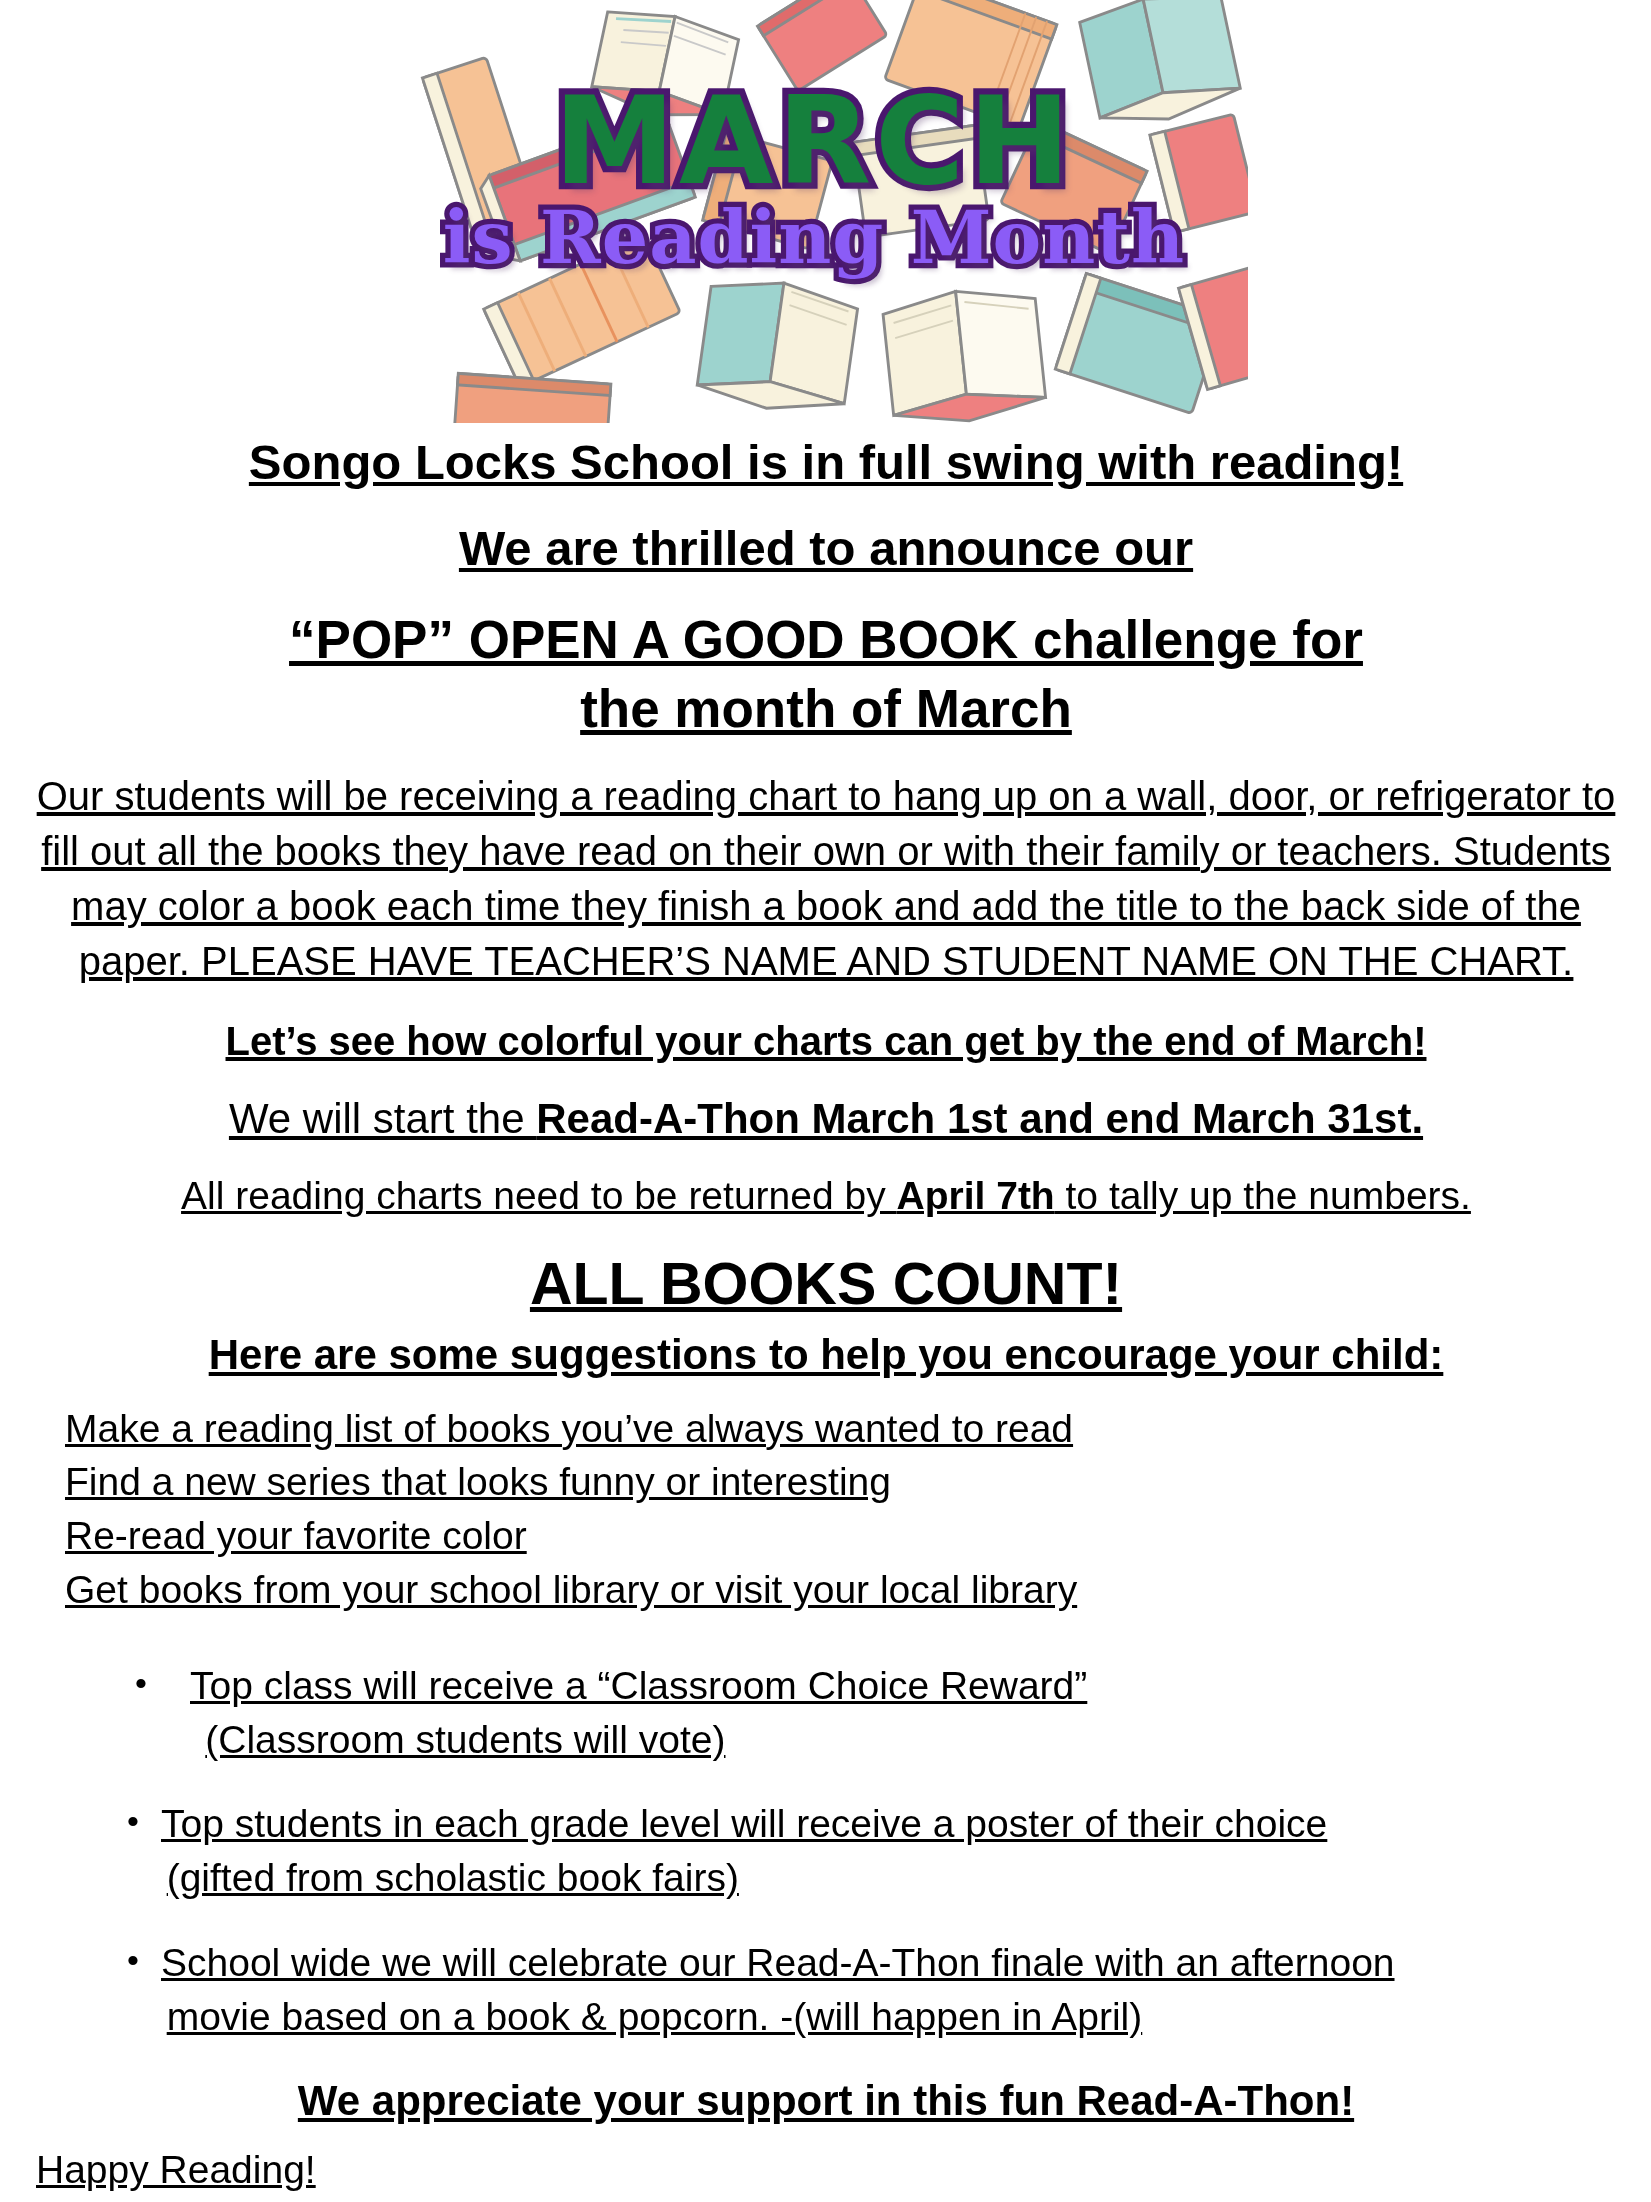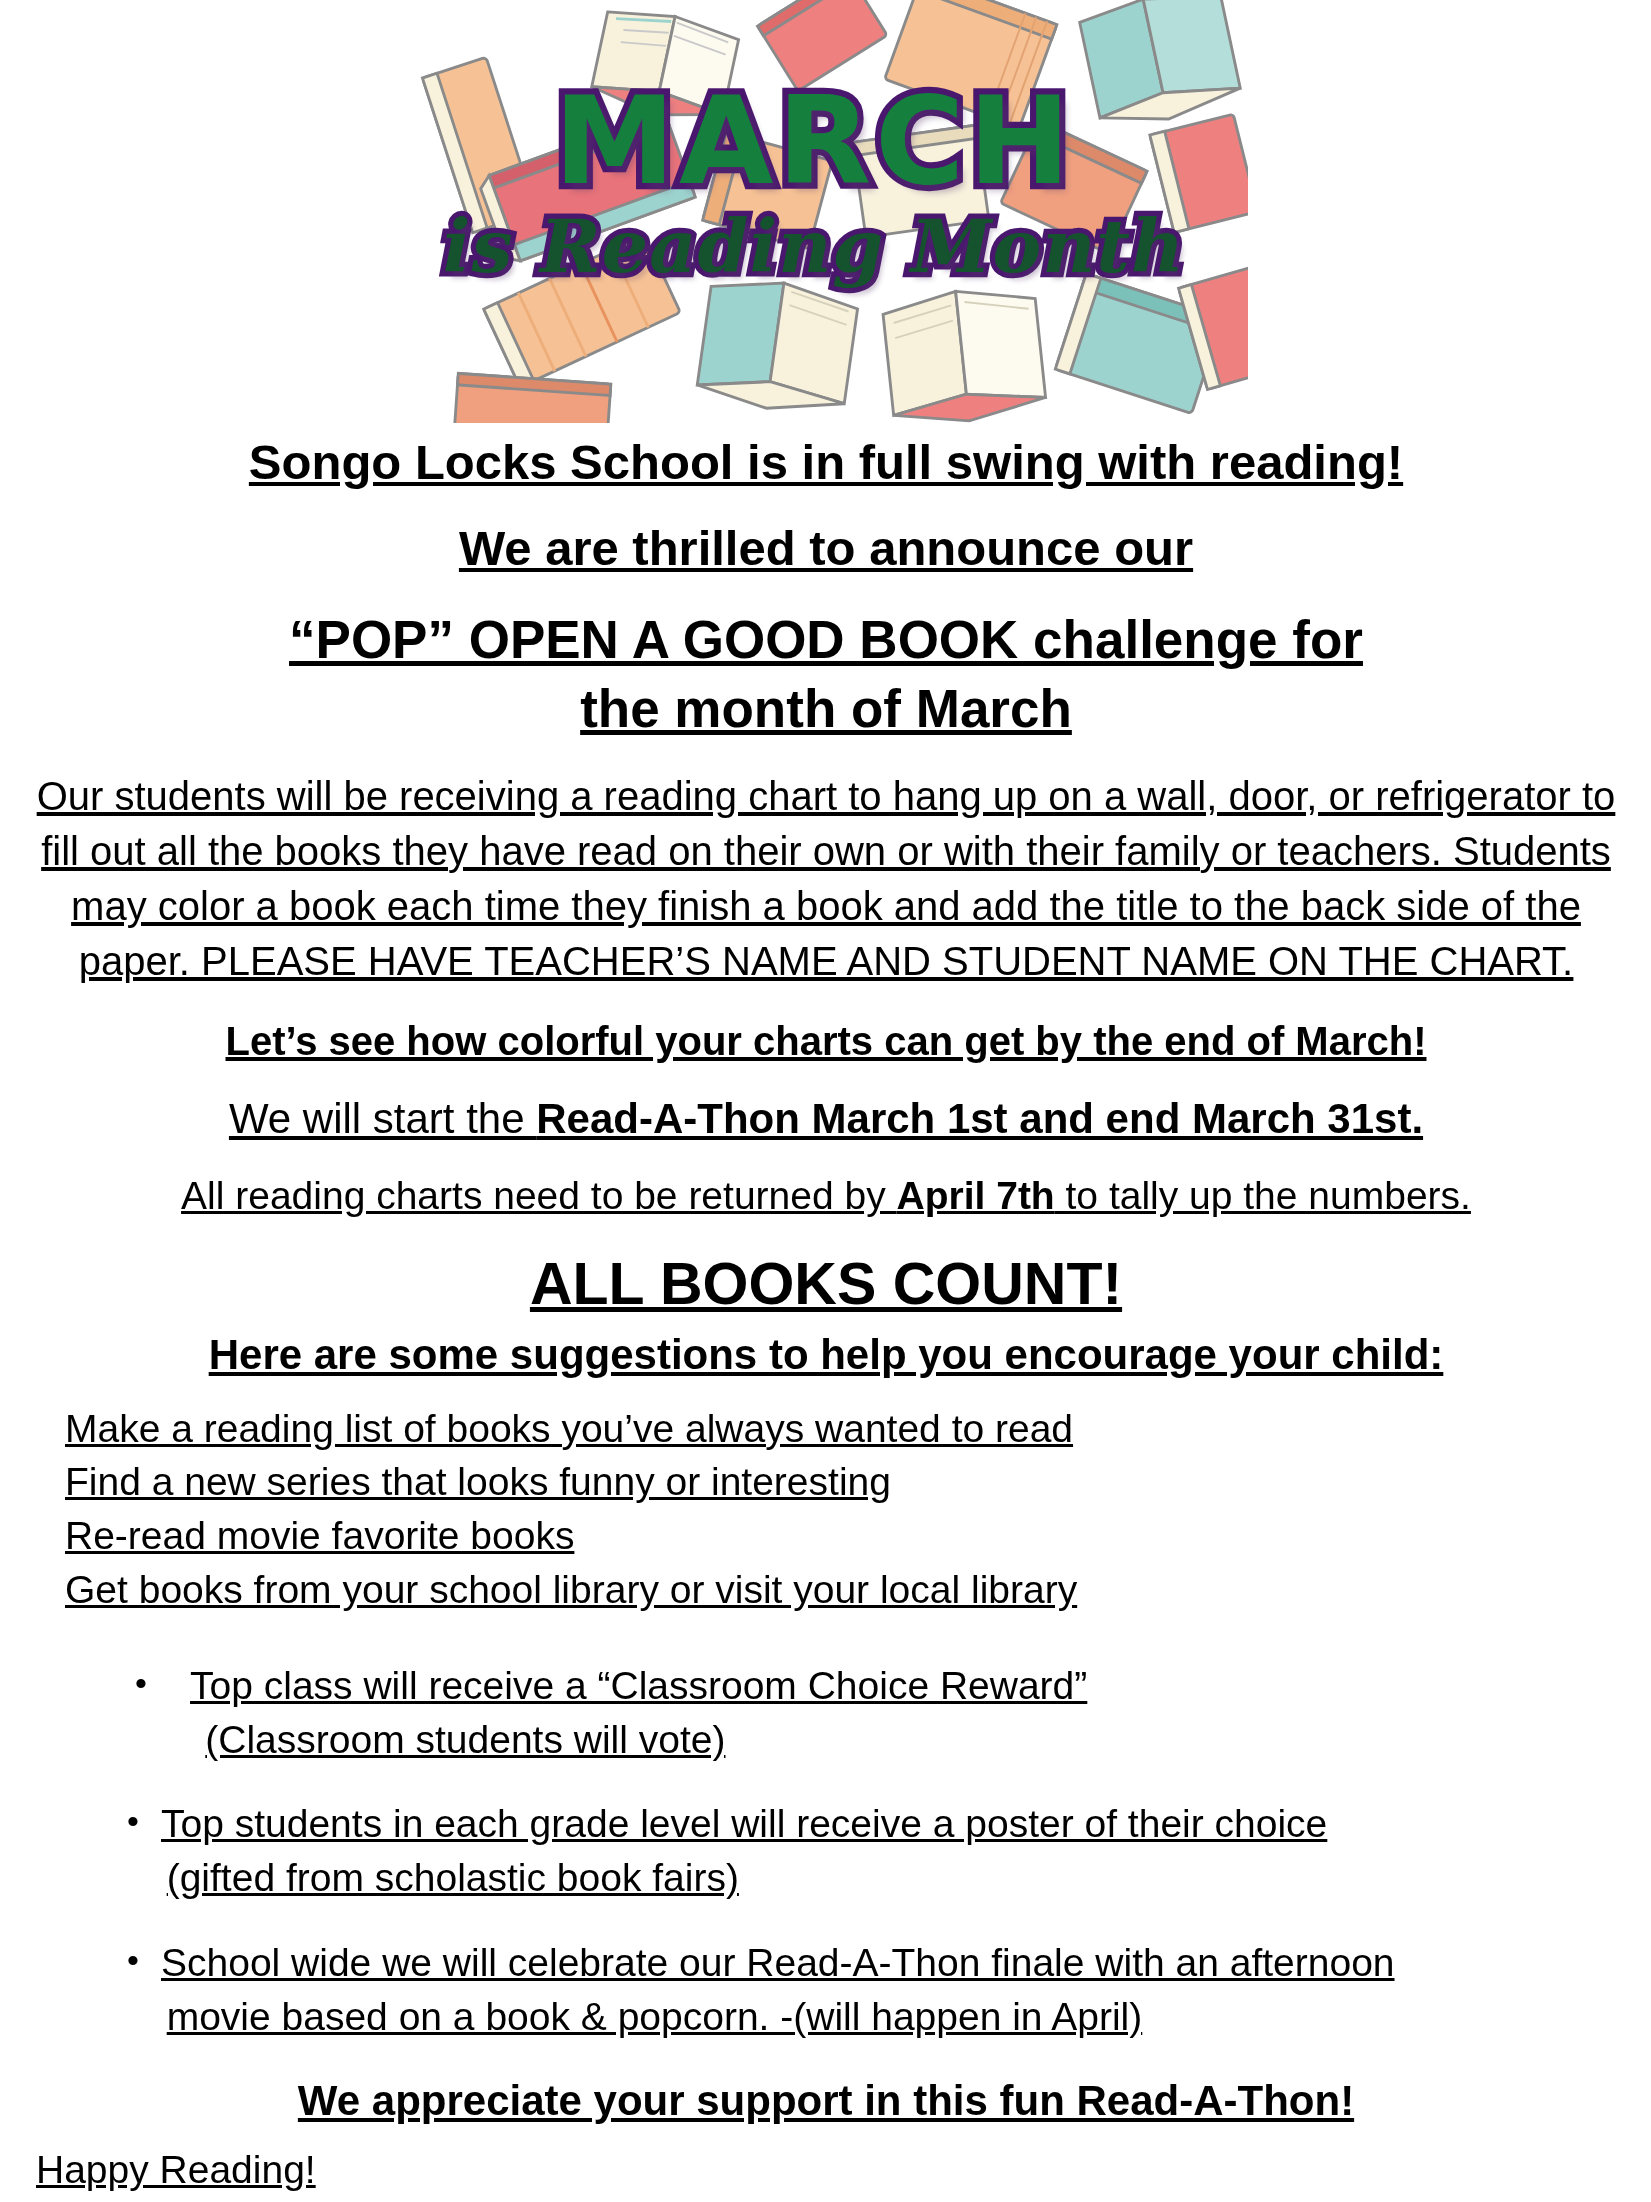--- a/index.html
+++ b/index.html
@@ -54,29 +54,28 @@
     line-height: 0.95;
     letter-spacing: 3.8px;
     color: #15803d;
     -webkit-text-stroke: 12.4px #4a176e;
     paint-order: stroke fill;
     text-shadow: 6.7px 7.6px 6.7px rgba(90,60,110,0.33);
   }
   .bt-line2 {
     font-family: "DejaVu Serif", serif;
     font-weight: bold;
-    font-style: italic;
     font-size: 73px;
     line-height: 1.0;
     letter-spacing: 1px;
-    color: #14532d;
+    color: #8b5cf6;
     -webkit-text-stroke: 10.5px #4a176e;
     paint-order: stroke fill;
     text-shadow: 5.7px 6.7px 5.7px rgba(90,60,110,0.3);
-    margin-top: 10px;
+    margin-top: 1px;
   }
 
   
   .content {
     position: absolute;
     left: 0;
     top: 423px;
     width: 1652px;
     text-decoration: underline;
   }
@@ -350,21 +349,21 @@
 
     <p class="line-return"><span>All reading charts need to be returned by </span><b>April 7th</b><span> to tally up the numbers.</span></p>
 
     <h2 class="h-allbooks">ALL BOOKS COUNT!</h2>
 
     <h3 class="h-suggest">Here are some suggestions to help you encourage your child:</h3>
 
     <ul class="plainlist">
       <li>Make a reading list of books you’ve always wanted to read</li>
       <li>Find a new series that looks funny or interesting</li>
-      <li>Re-read movie favorite books</li>
+      <li>Re-read your favorite color</li>
       <li>Get books from your school library or visit your local library</li>
     </ul>
 
     <ul class="bullets">
       <li class="b1">
         <span class="bullet-dot">•</span>
         <span class="sub-line">Top class will receive a “Classroom Choice Reward”</span>
         <span class="sub-line ind1">(Classroom students will vote)</span>
       </li>
       <li>

